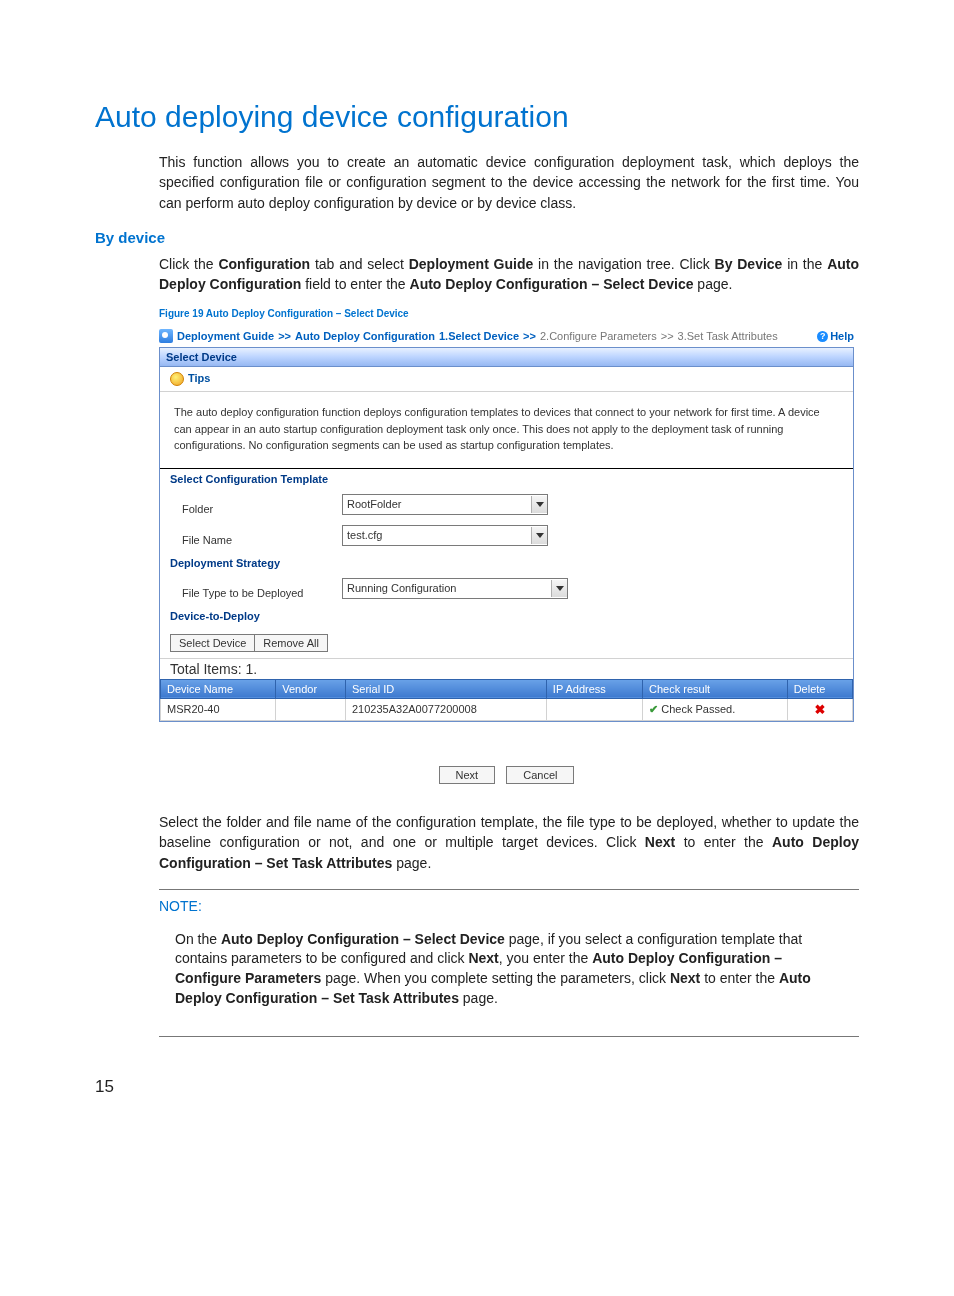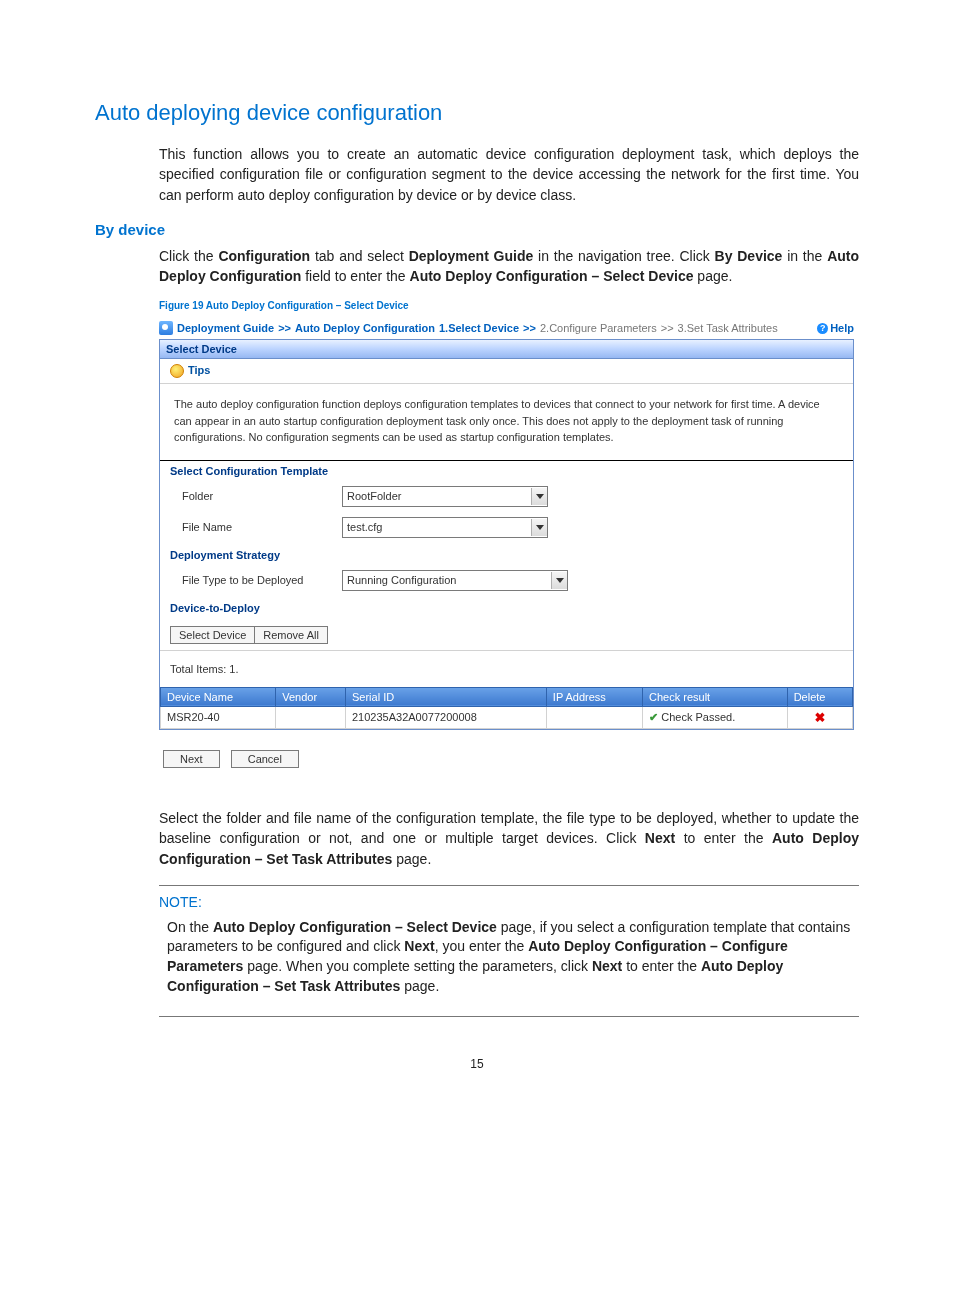--- a/index.html
+++ b/index.html
@@ -9,21 +9,21 @@
     background: #fff;
     color: #222;
     width: 954px;
   }
   .page {
     padding: 100px 95px 60px 95px;
   }
   h1.title {
     font-family: "Segoe UI Light", "Helvetica Neue", Arial, sans-serif;
     font-weight: 300;
-    font-size: 22px;
+    font-size: 30px;
     color: #0073cf;
     margin: 0 0 18px 0;
   }
   h2.section {
     font-family: "Segoe UI Semibold", Arial, sans-serif;
     font-weight: 600;
     font-size: 15px;
     color: #0073cf;
     margin: 16px 0 8px 0;
   }
@@ -46,21 +46,21 @@
     border-top: 1px solid #777;
     border-bottom: 1px solid #777;
     margin: 16px 0 0 64px;
     padding: 8px 0 12px 0;
   }
   .notelabel {
     color: #0073cf;
     font-size: 14px;
     margin: 0 0 4px 0;
   }
-  .notetext { font-size: 14px; line-height: 1.4; margin:8px; }
+  .notetext { font-size: 14px; line-height: 1.4; margin:16px; }
 
   
   .shot {
     margin-left: 64px;
     width: 695px;
     font-family: Tahoma, Arial, sans-serif;
     font-size: 11px;
     color: #333;
   }
   .crumbs {
@@ -102,21 +102,21 @@
     border:1px solid #d08000;
   }
   .tips-label { color:#0050a0; font-weight:bold; }
   .tips-text { padding: 12px 14px 14px 14px; font-size:11px; line-height:1.5; color:#333; }
   .subhd {
     color:#003a87; font-weight:bold; font-size:11px;
     padding: 4px 10px 6px 10px;
   }
   .subhd.top-border { border-top:1px solid #000000; }
   .formrow {
-    display:flex; align-items:center;
+    display:flex; align-items:flex-end;
     padding: 3px 10px 3px 22px;
     margin-bottom: 4px;
   }
   .formlabel { width: 160px; font-size:11px; color:#333; }
   .sel {
     width: 200px; height: 19px;
     border:1px solid #7a7a7a;
     background:#fff;
     display:flex; align-items:center; justify-content:space-between;
     padding: 0 0 0 4px;
@@ -134,40 +134,40 @@
   .btn {
     display:inline-block;
     background:#f6f6f6;
     border:1px solid #7a7a7a;
     font-size:11px;
     padding: 2px 8px;
     cursor:pointer;
   }
   .btn-row { padding: 6px 10px; display:flex; gap:0; }
   .btn-row .btn + .btn { border-left:none; }
-  .total { padding: 12px 10px; font-size:11px; border-top:1px solid #d2d2d2;}
+  .total { padding: 2px 10px; font-size:14px; border-top:1px solid #d2d2d2;}
   table.dev {
     width:100%; border-collapse:collapse; font-size:11px;
   }
   table.dev th {
     background: linear-gradient(#6aa2e8,#3d79cf);
     color:#fff; font-weight:normal; text-align:left;
     padding:3px 6px;
     border:1px solid #2f63ad;
   }
   table.dev td {
     padding:3px 6px;
     border:1px solid #d2d2d2;
     background:#fff;
   }
   .check { color:#3a9a3a; font-weight:bold; margin-right:3px;}
   .delx { color:#d00; font-weight:bold; font-size:13px; }
-  .bottom-btns { padding:20px 0; }
+  .bottom-btns { text-align:center; padding:8px 0;margin-top:36px; }
   .bottom-btns .btn { padding: 2px 16px; margin: 0 4px; }
-  .page-num { text-align:center; font-size:12px; margin-top:40px; color:#222;}
+  .page-num { font-size:17px; margin-top:40px; color:#222;}
 </style>
 </head>
 <body>
 
 <div class="page">
   <h1 class="title">Auto deploying device configuration</h1>
 
   <div class="bodytext">
     <p>This function allows you to create an automatic device configuration deployment task, which deploys the specified configuration file or configuration segment to the device accessing the network for the first time. You can perform auto deploy configuration by device or by device class.</p>
   </div>

